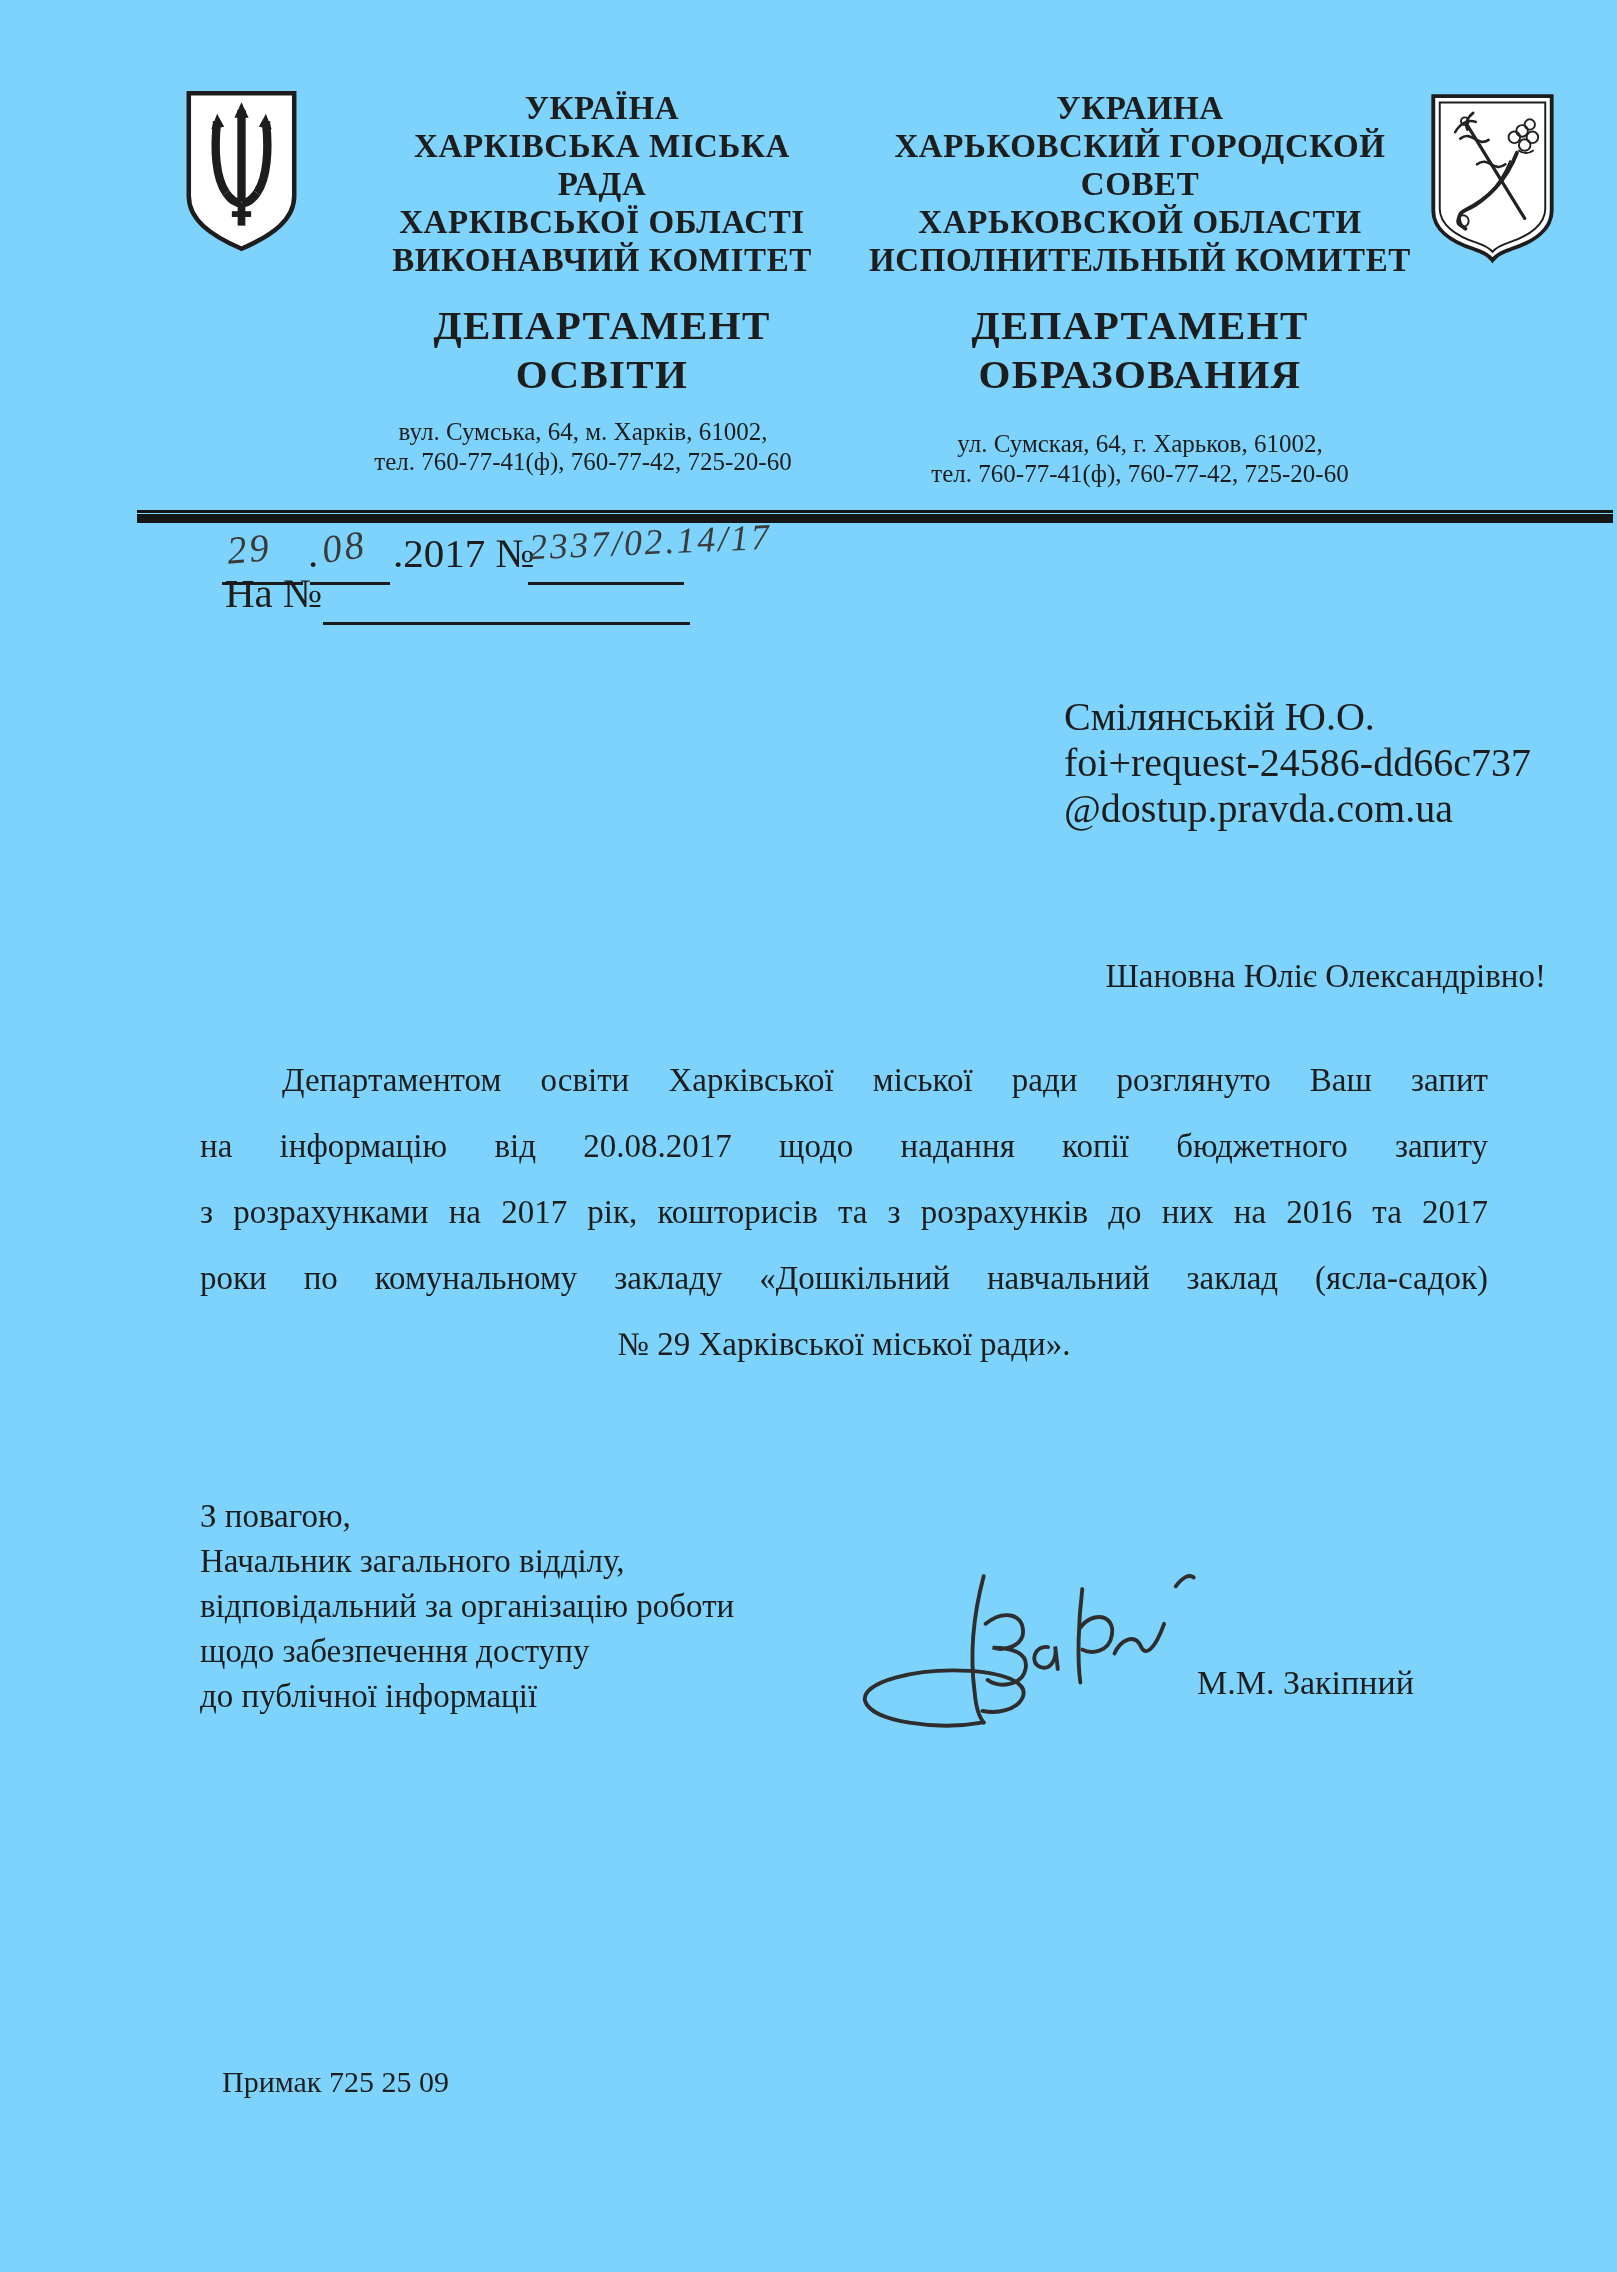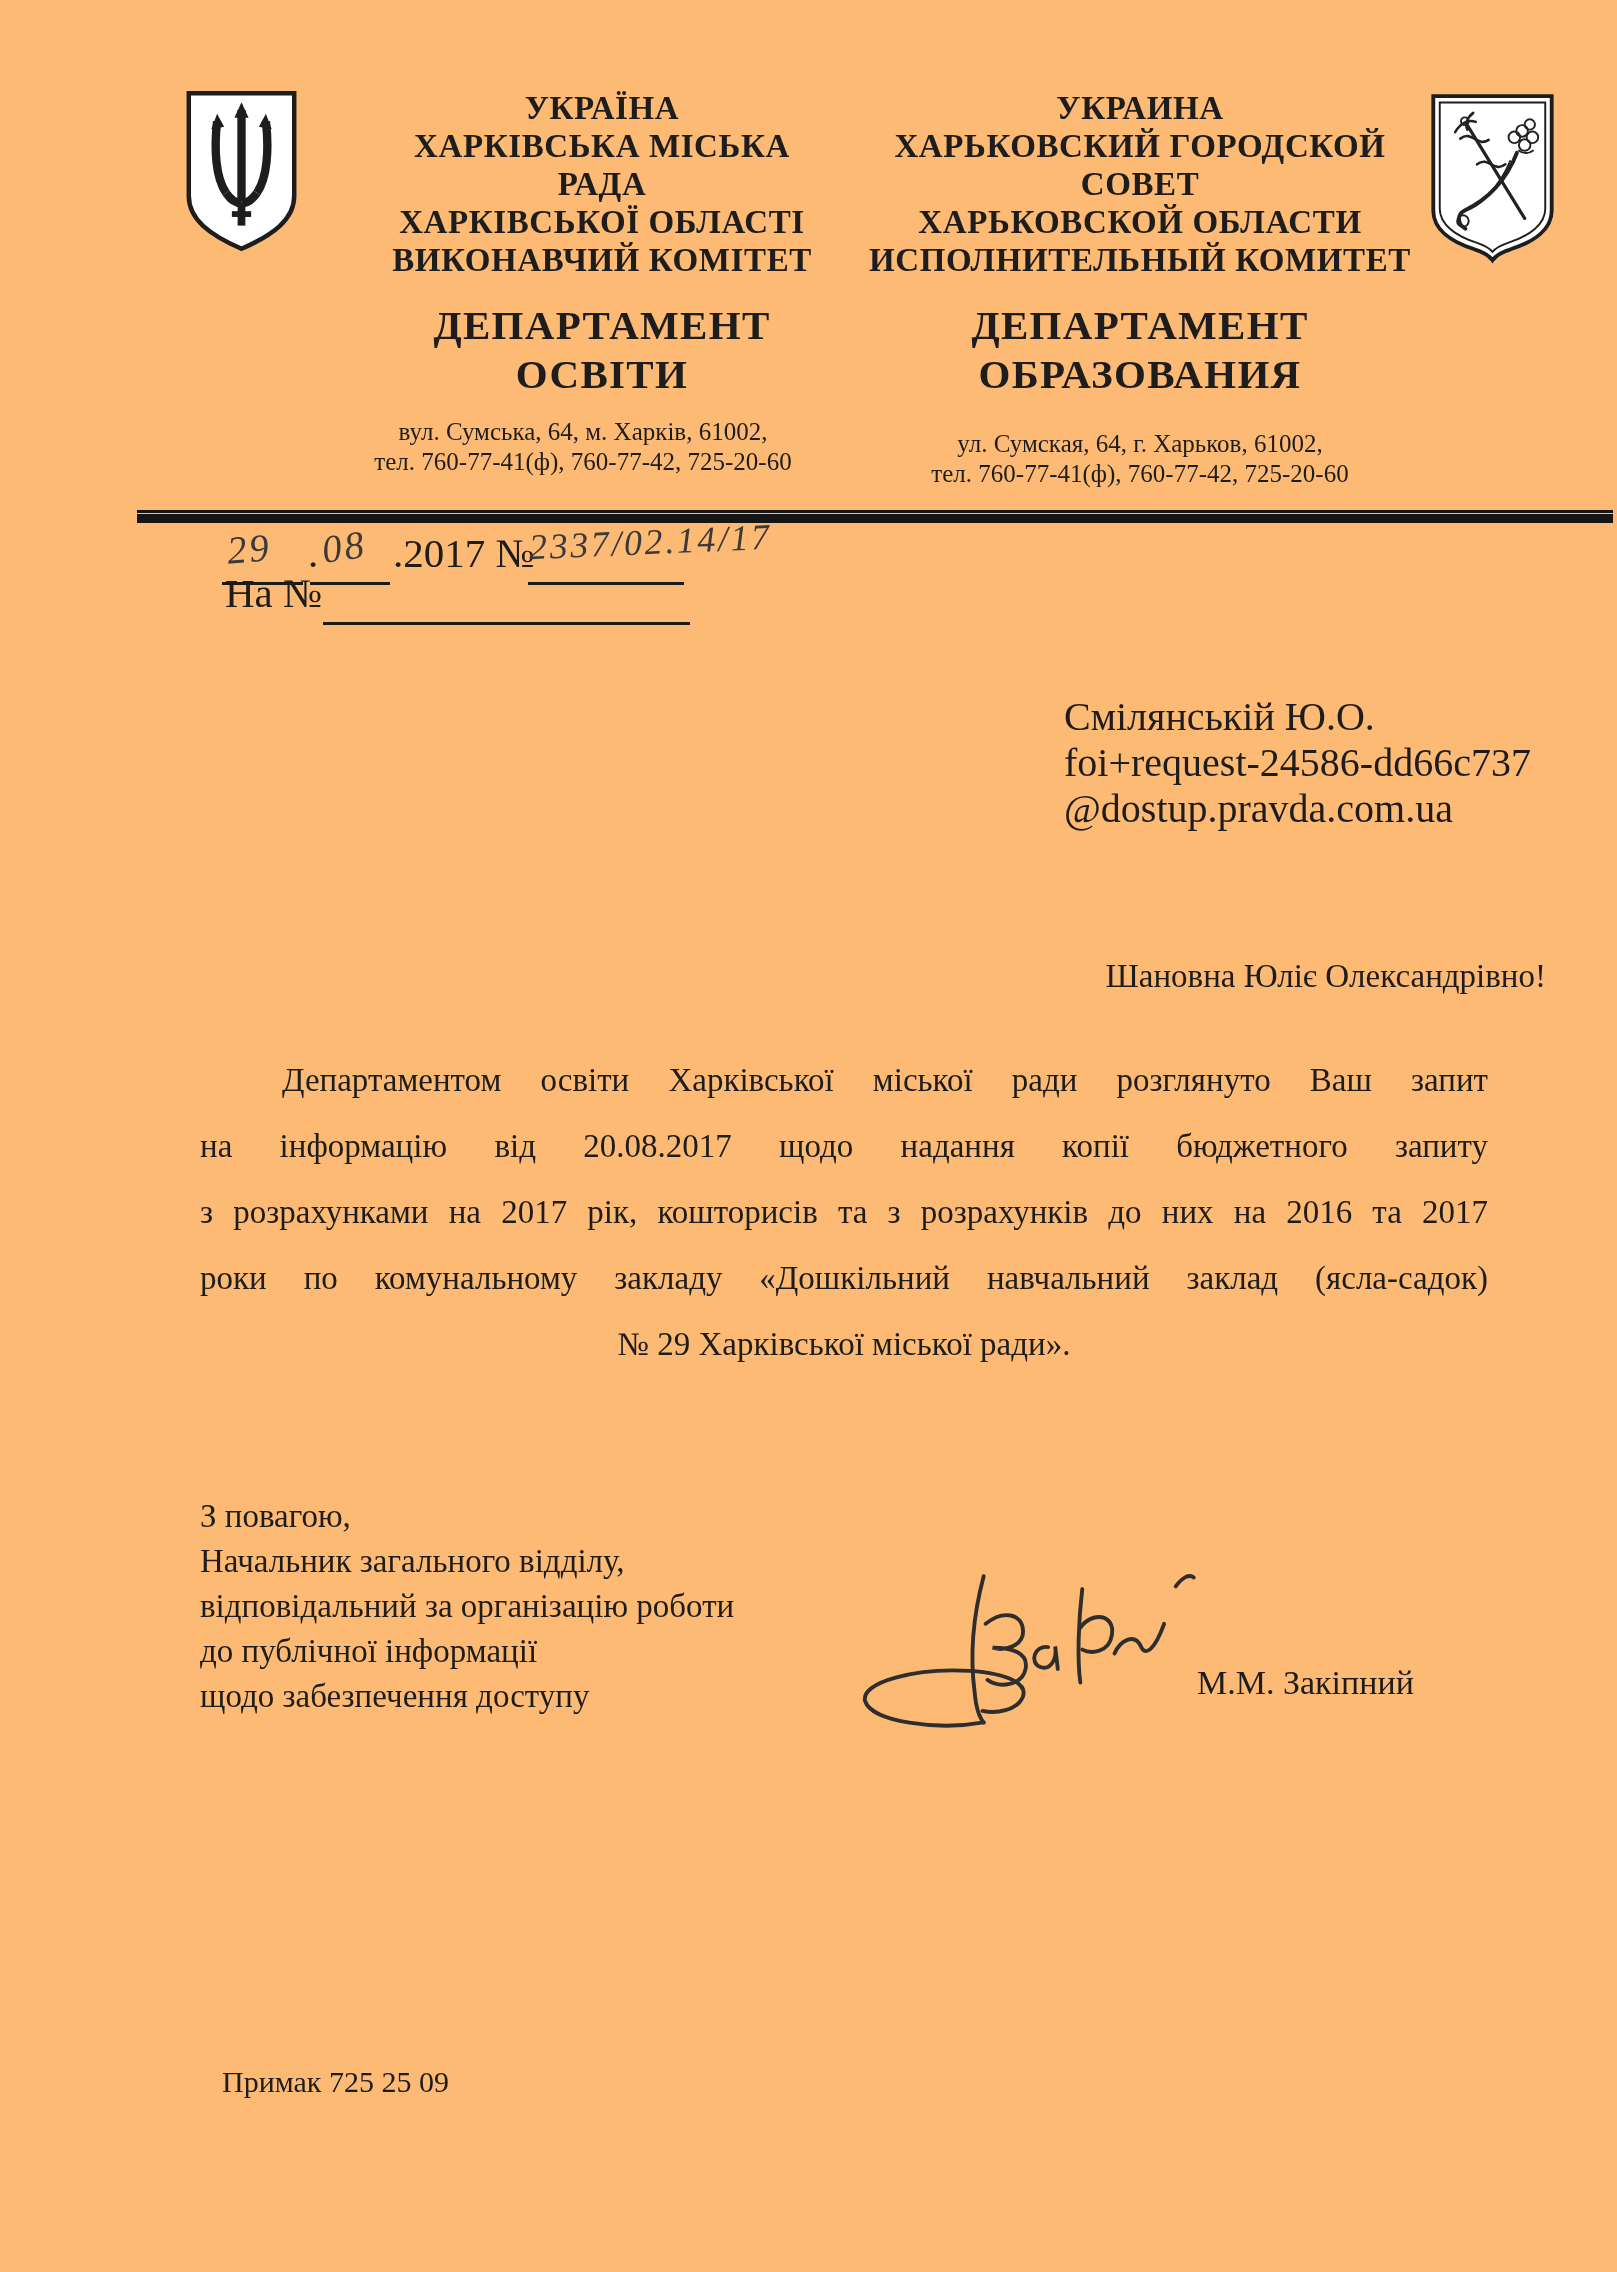--- a/index.html
+++ b/index.html
@@ -1,19 +1,19 @@
 <!DOCTYPE html>
 <html style="font-size:10.3px"><head>
 <meta charset="utf-8">
 <style>
   html,body{margin:0;padding:0;background:#e8e8e8;}
   #page{
     position:relative;
     width:1617px;height:2273px;
-    background:#fdba74;
+    background:#7dd3fc;
     font-family:"Liberation Serif", serif;
     color:#1d1d1d;
     overflow:hidden;
   }
   .abs{position:absolute;}
   
   .org-col{width:554px;text-align:center;}
   .org-line{font-weight:bold;font-size:33px;line-height:38px;letter-spacing:0.6px;}
   .dept-line{font-weight:bold;font-size:41px;line-height:49px;letter-spacing:1.3px;}
   .addr-line{font-size:25px;line-height:30px;}
@@ -149,22 +149,22 @@
     <div class="jline">з розрахунками на 2017 рік, кошторисів та з розрахунків до них на 2016 та 2017</div>
     <div class="jline">роки по комунальному закладу «Дошкільний навчальний заклад (ясла-садок)</div>
     <div class="jline-last">№ 29 Харківської міської ради».</div>
   </div>
 
 
   <div class="abs" style="left:200px;top:1494px;">
     <div class="signoff-line">З повагою,</div>
     <div class="signoff-line">Начальник загального відділу,</div>
     <div class="signoff-line">відповідальний за організацію роботи</div>
+    <div class="signoff-line">щодо забезпечення доступу</div>
     <div class="signoff-line">до публічної інформації</div>
-    <div class="signoff-line">щодо забезпечення доступу</div>
   </div>
 
   <div class="abs" style="left:789px;top:1562px;width:419px;height:174px;">
     <svg width="419" height="174" viewBox="0 0 650 270">
       <g stroke="#2e2e2e" stroke-width="6" fill="none" stroke-linecap="round">
         <path d="M302 22 C286 82 280 142 288 202 C290 226 295 241 302 249"></path>
         <path d="M302 249 C230 262 128 248 118 216 C110 186 198 164 280 169 C342 173 372 190 362 211 C353 230 322 236 300 231"></path>
         <path d="M305 96 C332 74 362 80 363 106 C365 129 336 139 316 133 C346 133 372 141 367 166 C362 192 326 196 308 183"></path>
         <path d="M402 132 C381 129 372 156 390 163 C406 169 416 150 413 131 L417 166"></path>
         <path d="M455 42 C449 92 447 152 452 187"></path>

